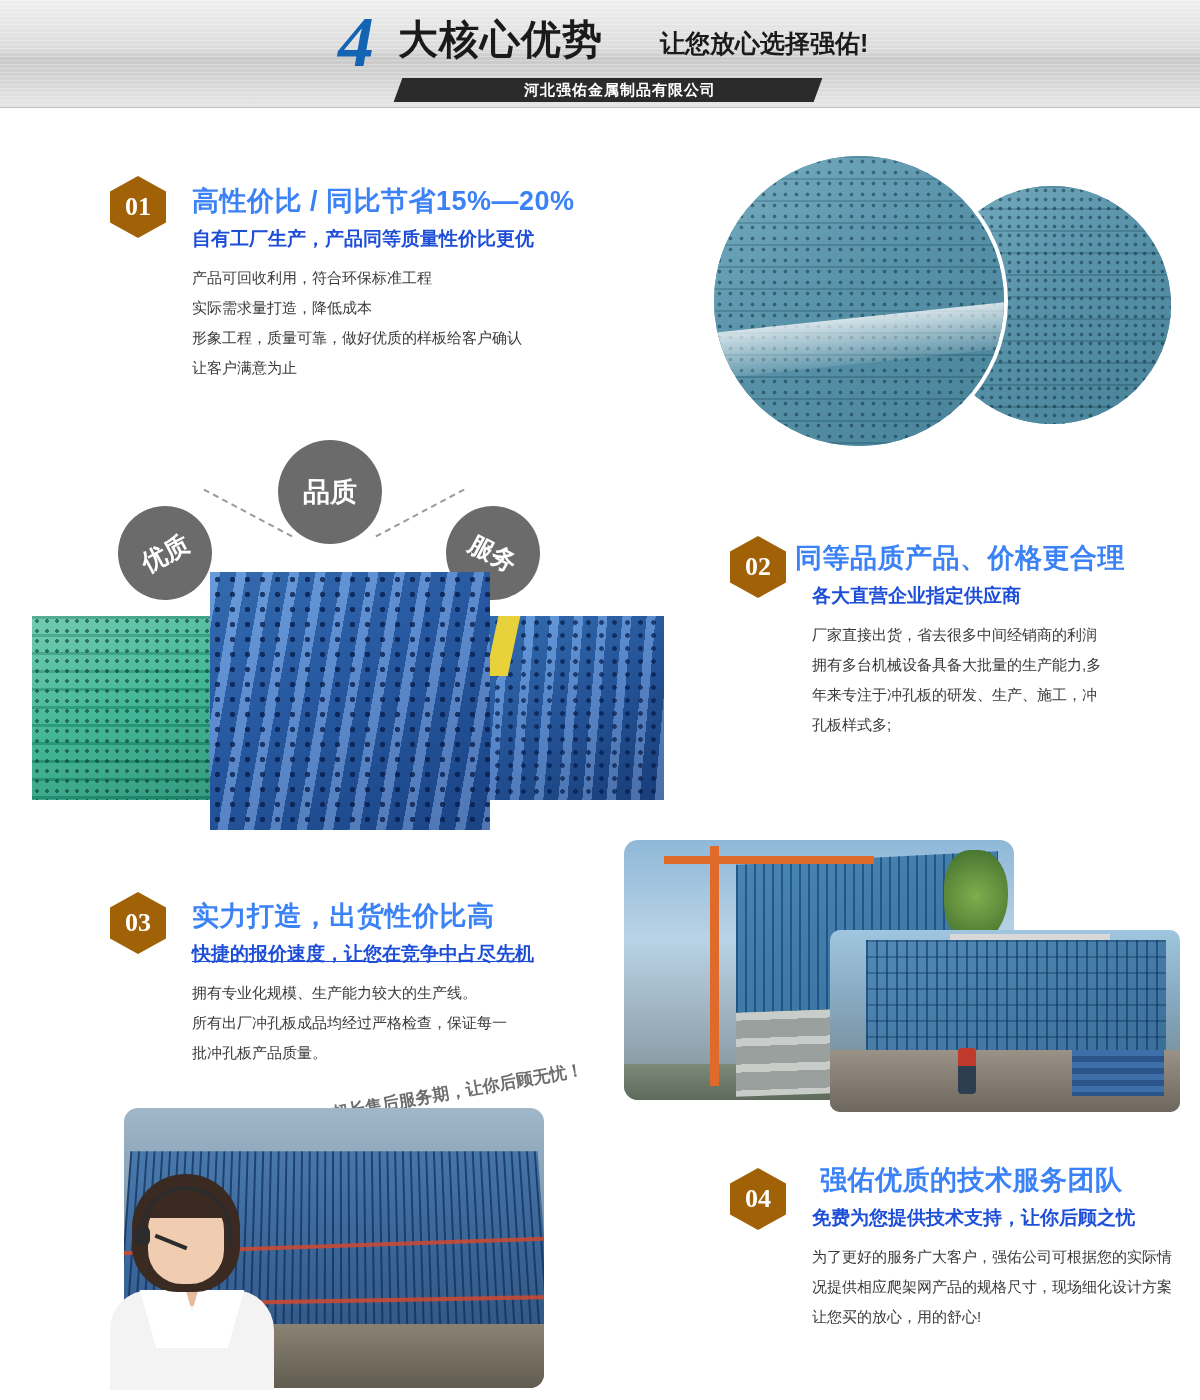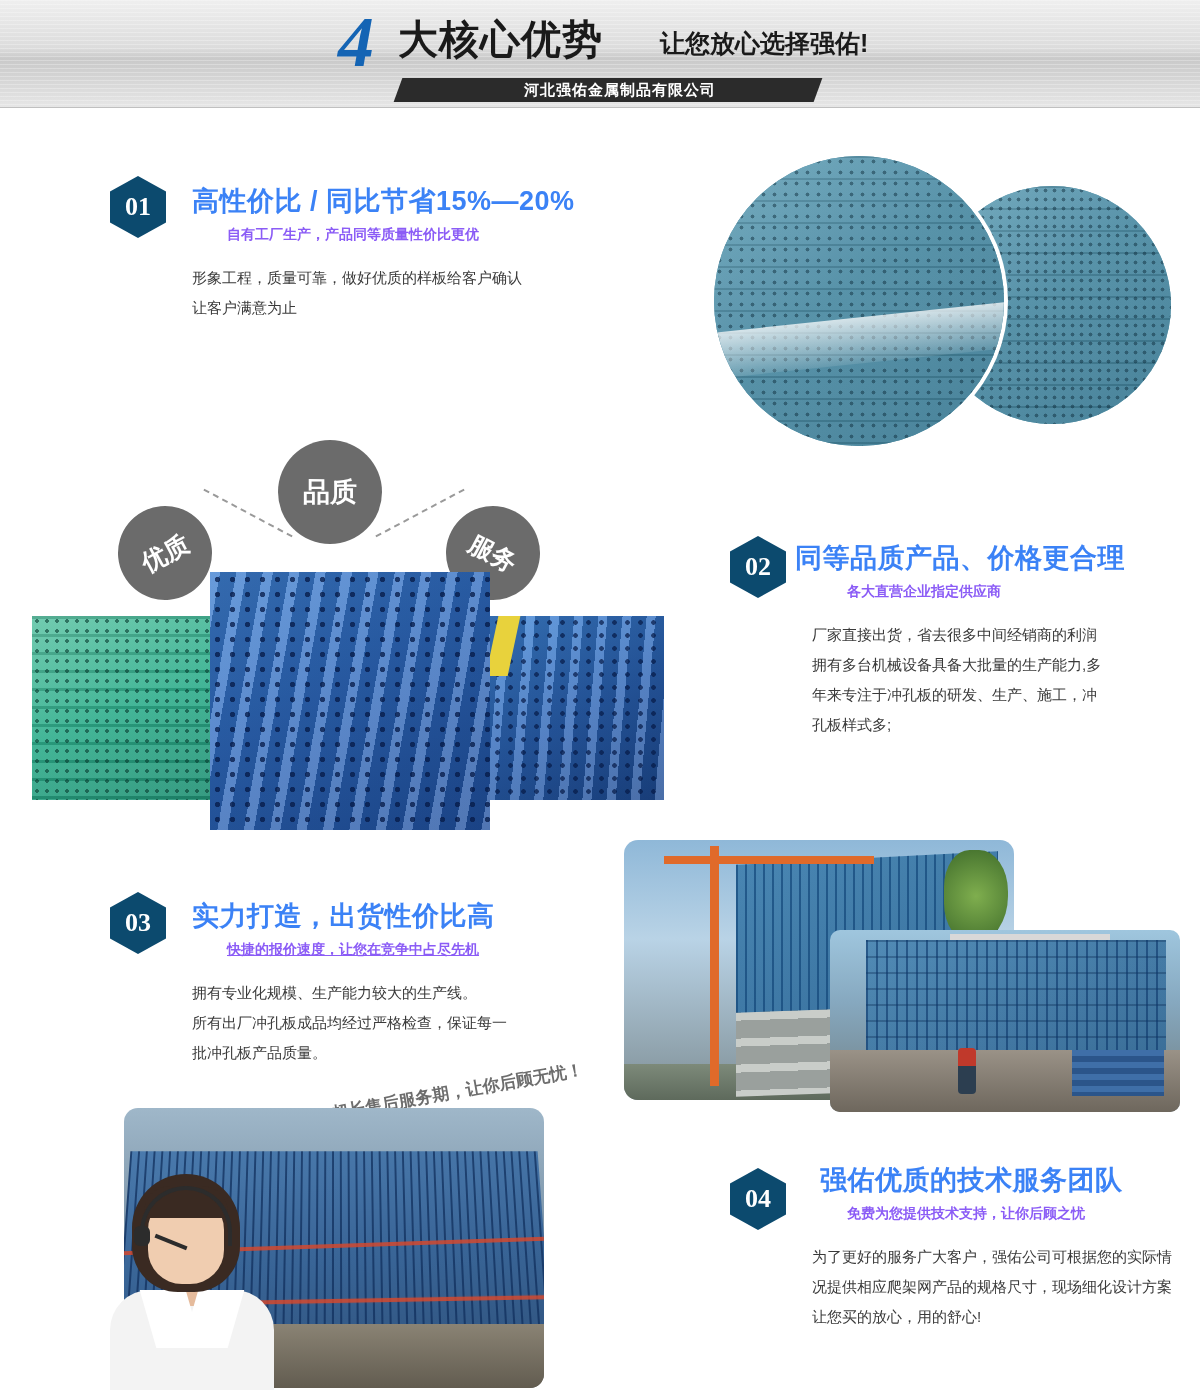--- a/index.html
+++ b/index.html
@@ -90,45 +90,44 @@
     font-weight: bold;
     line-height: 20px;
     letter-spacing: 1px;
   }
 
   
   .hex {
     position: absolute;
     width: 56px;
     height: 62px;
-    background: #0c4a6e;
+    background: #a16207;
     clip-path: polygon(50% 0%, 100% 25%, 100% 75%, 50% 100%, 0% 75%, 0% 25%);
     color: #fff;
     font-size: 26px;
     font-weight: bold;
     font-family: "Liberation Serif", serif;
     display: flex;
     align-items: center;
     justify-content: center;
   }
   .title-main {
     position: absolute;
     font-size: 27px;
     font-weight: bold;
     color: #3b82f6;
     letter-spacing: 0.5px;
     white-space: nowrap;
   }
   .title-sub {
     position: absolute;
-    font-size: 14px;
-    font-weight: bold;
-    color: #8b5cf6;
+    font-size: 19px;
+    font-weight: bold;
+    color: #1d4ed8;
     white-space: nowrap;
-    margin-left: 35px;
   }
   .body-text {
     position: absolute;
     font-size: 15px;
     color: #3a3a3a;
     line-height: 30px;
   }
   .body-text span { display: block; white-space: nowrap; }
 
   
@@ -423,20 +422,22 @@
       <div class="head-sub">让您放心选择强佑!</div>
       <div class="head-bar"></div>
       <div class="head-company">河北强佑金属制品有限公司</div>
     </div>
   </div>
 
   <div class="hex s1-hex">01</div>
   <div class="title-main s1-title">高性价比 / 同比节省15%—20%</div>
   <div class="title-sub s1-sub">自有工厂生产，产品同等质量性价比更优</div>
   <div class="body-text s1-body">
+    <span>产品可回收利用，符合环保标准工程</span>
+    <span>实际需求量打造，降低成本</span>
     <span>形象工程，质量可靠，做好优质的样板给客户确认</span>
     <span>让客户满意为止</span>
   </div>
 
   <div class="circ-b">
     <div class="perf-panel"></div>
     <div class="perf-dots fine"></div>
   </div>
   <div class="circ-a">
     <div class="perf-panel"></div>

